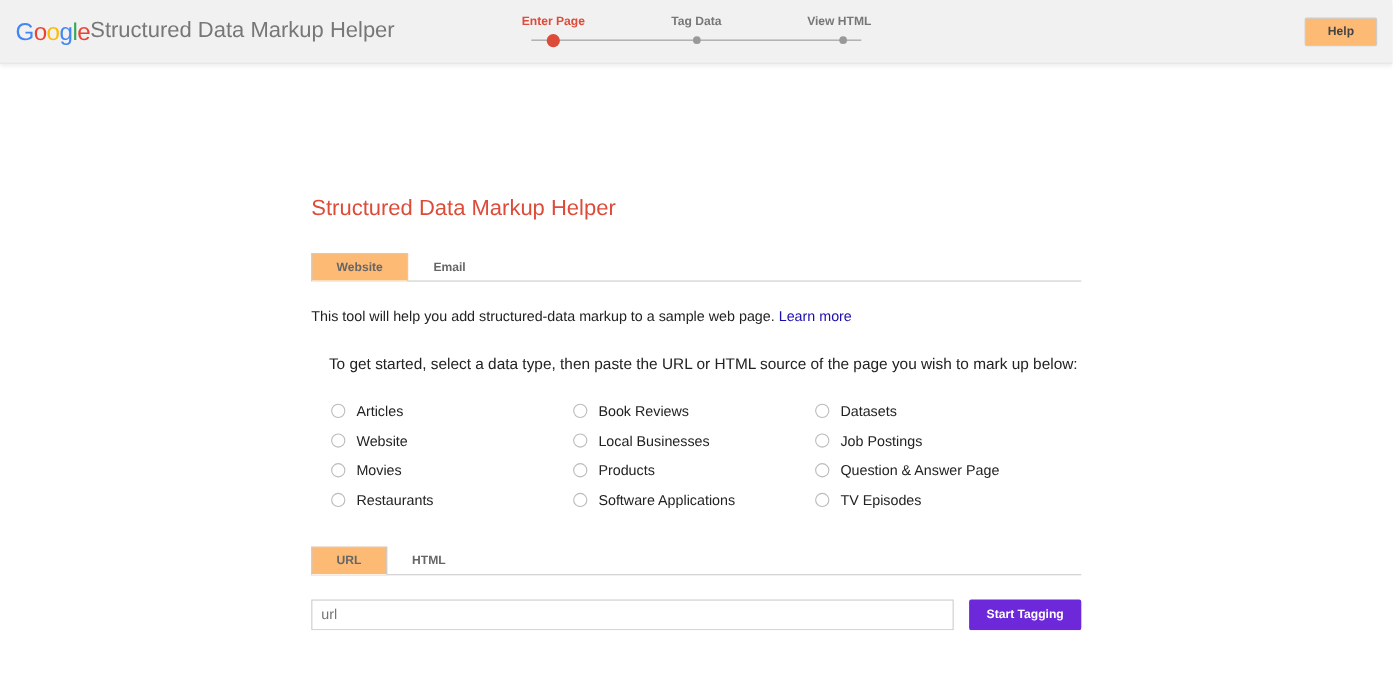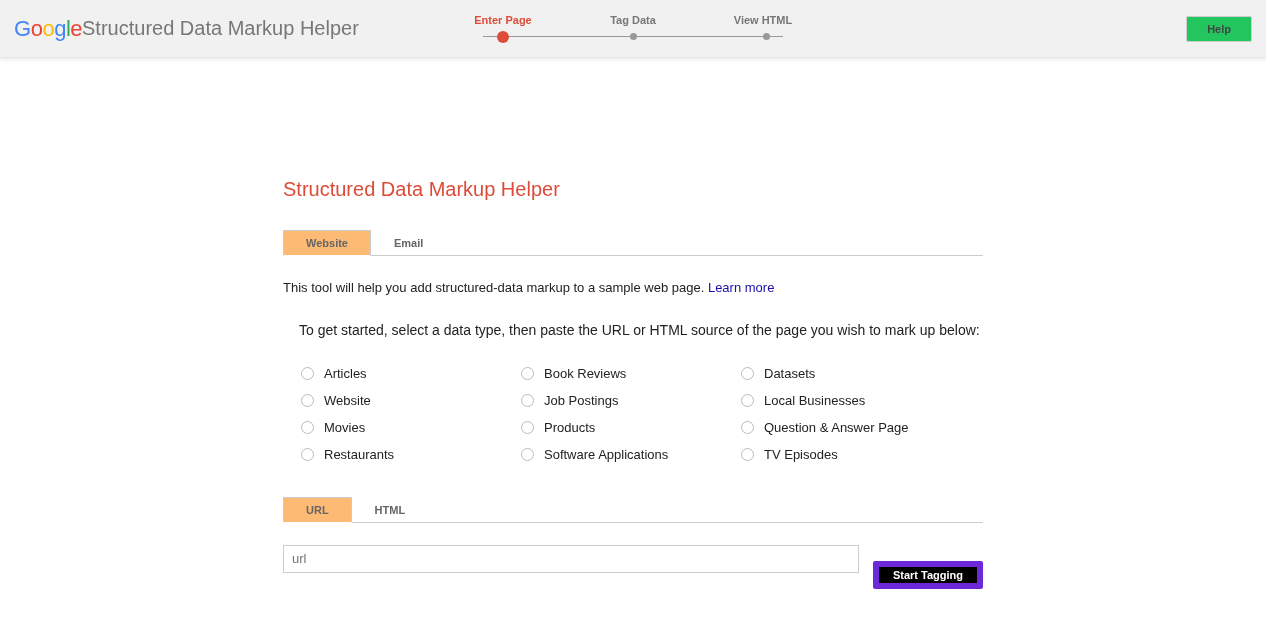--- a/index.html
+++ b/index.html
@@ -73,21 +73,21 @@
     background: #999;
     top: 1px;
   }
   .stepper-dot.big {
     width: 12px; height: 12px;
     top: -1px;
     background: #dd4b39;
   }
   .help-btn {
     margin-left: auto;
-    background: #22c55e;
+    background: #fdba74;
     border: 1px solid #ccc;
     border-radius: 2px;
     padding: 6px 20px;
     font-size: 11px;
     font-weight: bold;
     color: #444;
     cursor: pointer;
   }
   .main {
     width: 700px;
@@ -157,30 +157,29 @@
   }
   .url-input {
     flex: 1;
     height: 28px;
     border: 1px solid #ccc;
     padding: 0 8px;
     font-size: 13px;
     color: #999;
   }
   .start-btn {
-    background: #000000;
-    border: 6px solid #6d28d9;
+    background: #6d28d9;
+    border: 2px solid #6d28d9;
     color: #fff;
     font-size: 11px;
     font-weight: bold;
     padding: 0 14px;
     height: 28px;
     border-radius: 2px;
     cursor: pointer;
-    margin-top: 16px;
   }
 </style>
 </head>
 <body>
 
 <div class="header">
   <span class="logo">
     <span class="g1">G</span><span class="o1">o</span><span class="o2">o</span><span class="g2">g</span><span class="l">l</span><span class="e">e</span>
   </span>
   <span class="app-title">Structured Data Markup Helper</span>
@@ -228,25 +227,25 @@
     <label class="type-opt">
         <span class="radio"></span>
         <span>Datasets</span>
       </label>
     <label class="type-opt">
         <span class="radio"></span>
         <span>Website</span>
       </label>
     <label class="type-opt">
         <span class="radio"></span>
+        <span>Local Businesses</span>
+      </label>
+    <label class="type-opt">
+        <span class="radio"></span>
         <span>Job Postings</span>
-      </label>
-    <label class="type-opt">
-        <span class="radio"></span>
-        <span>Local Businesses</span>
       </label>
     <label class="type-opt">
         <span class="radio"></span>
         <span>Movies</span>
       </label>
     <label class="type-opt">
         <span class="radio"></span>
         <span>Products</span>
       </label>
     <label class="type-opt">

